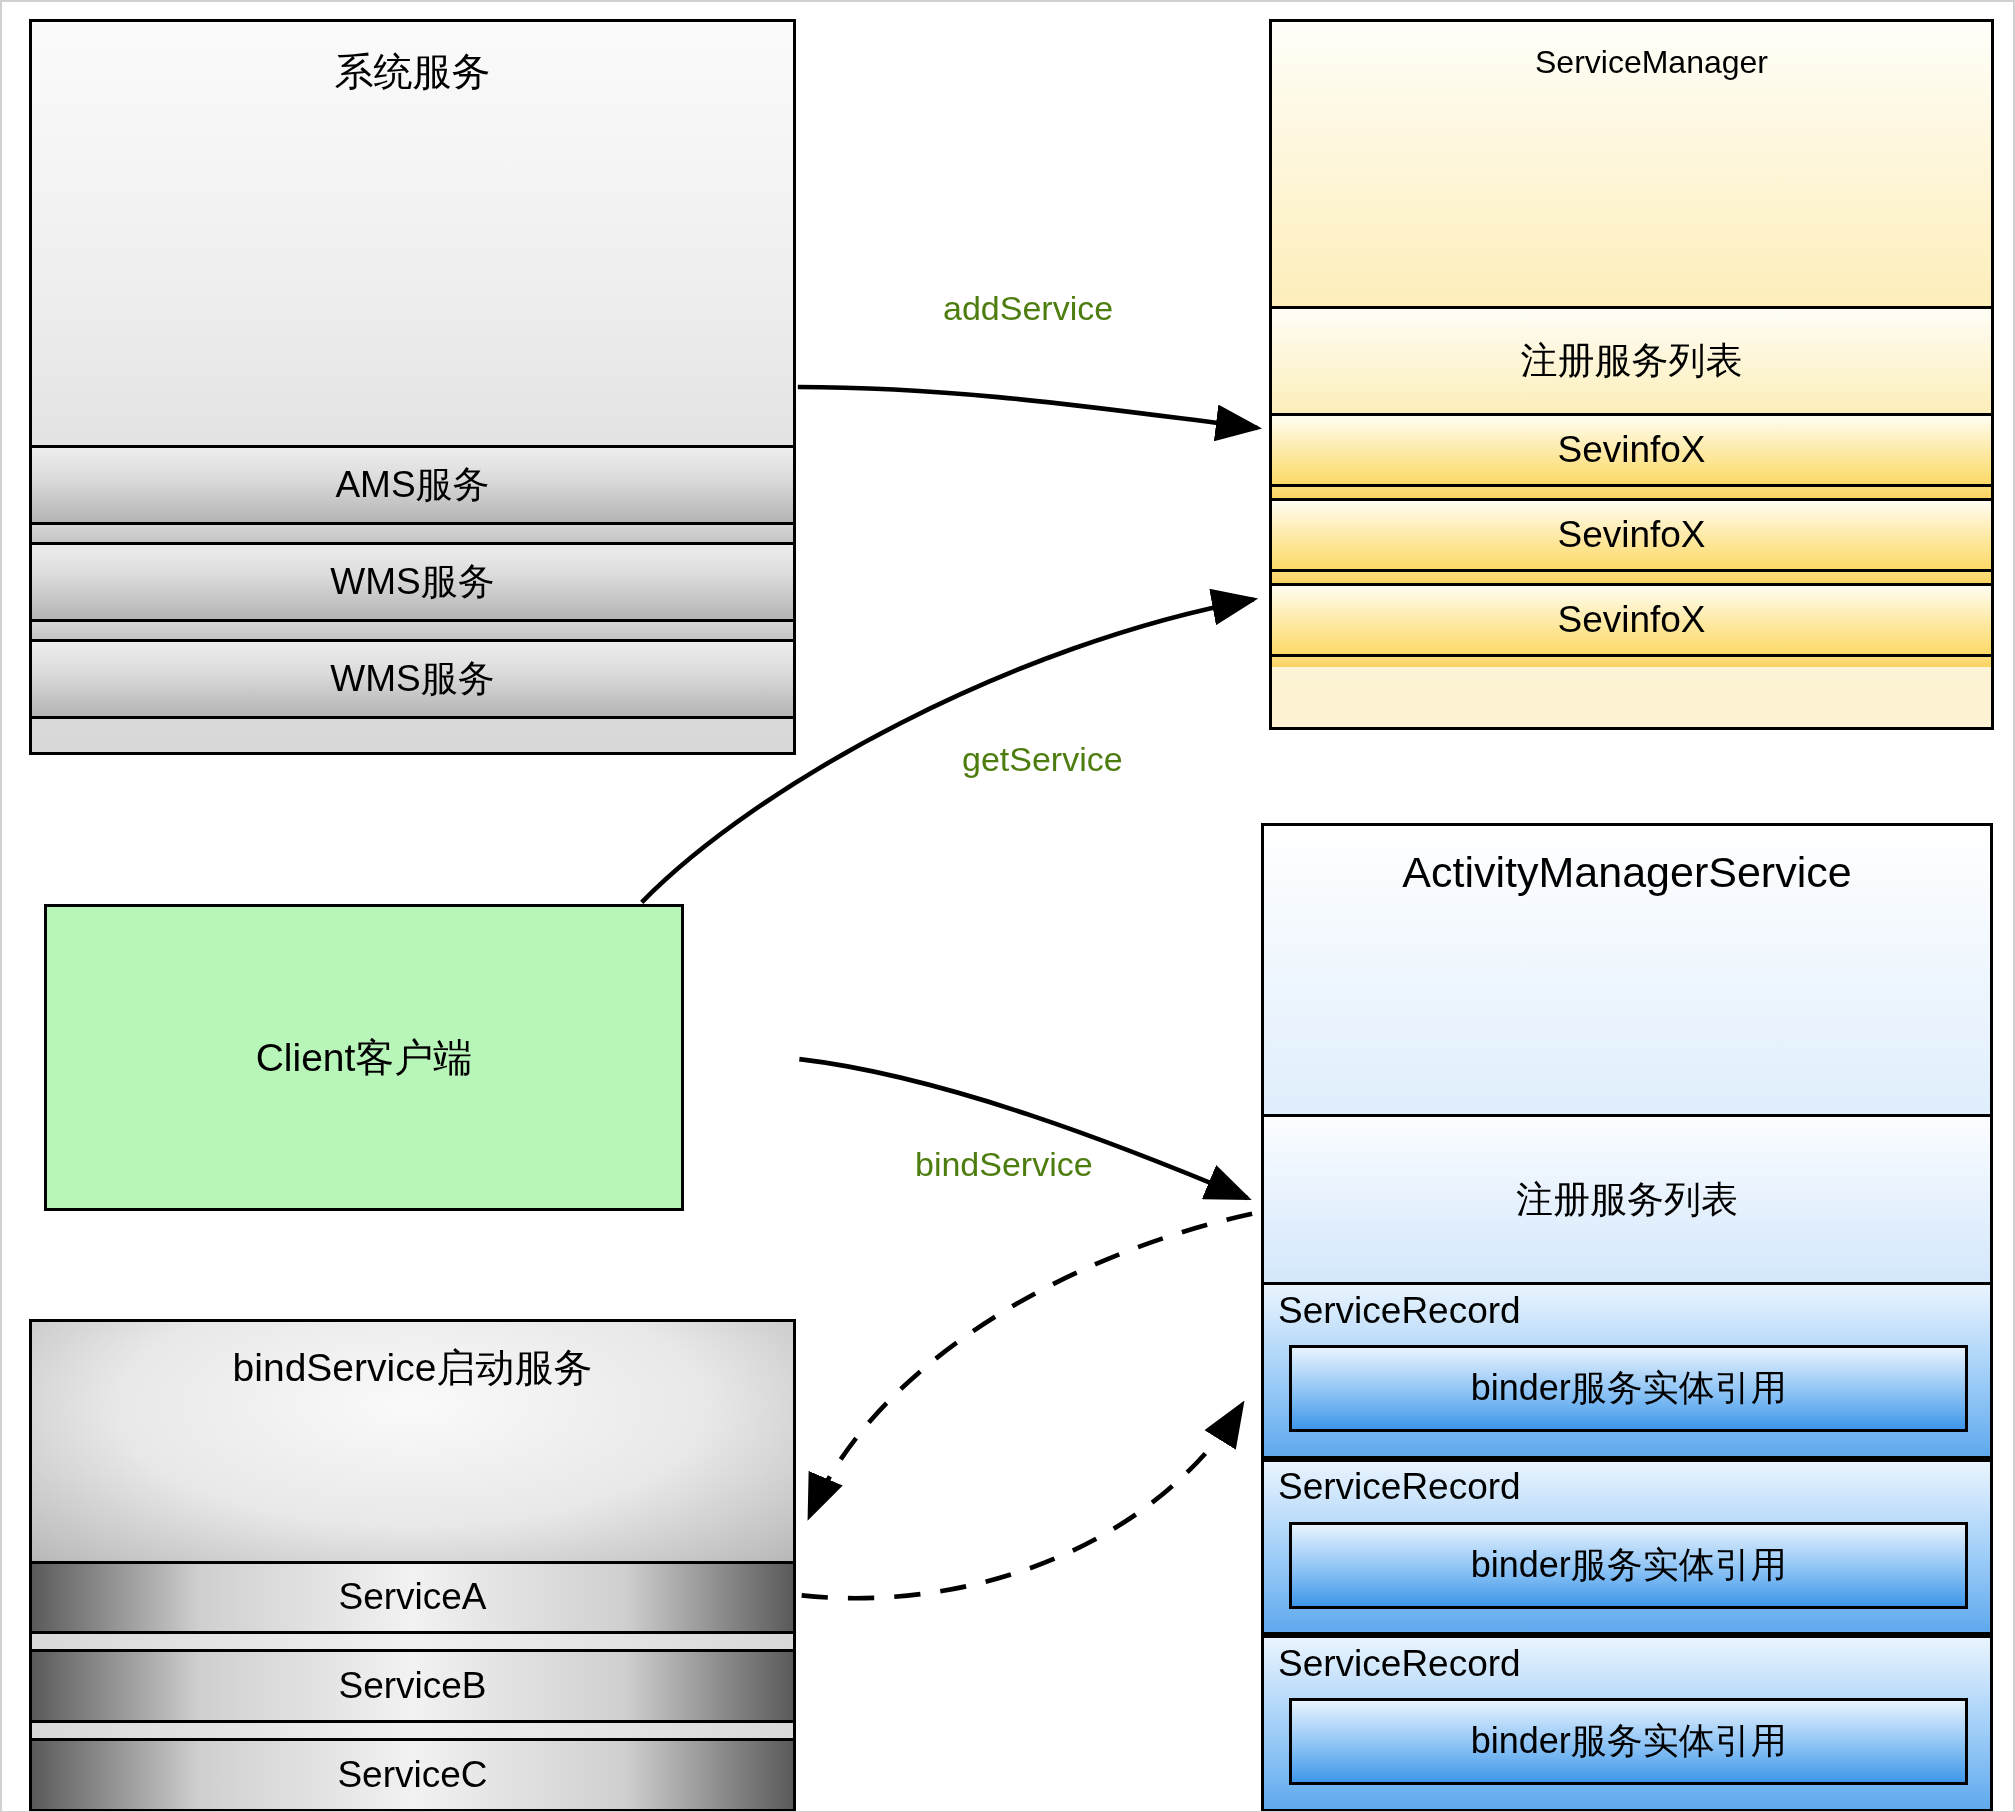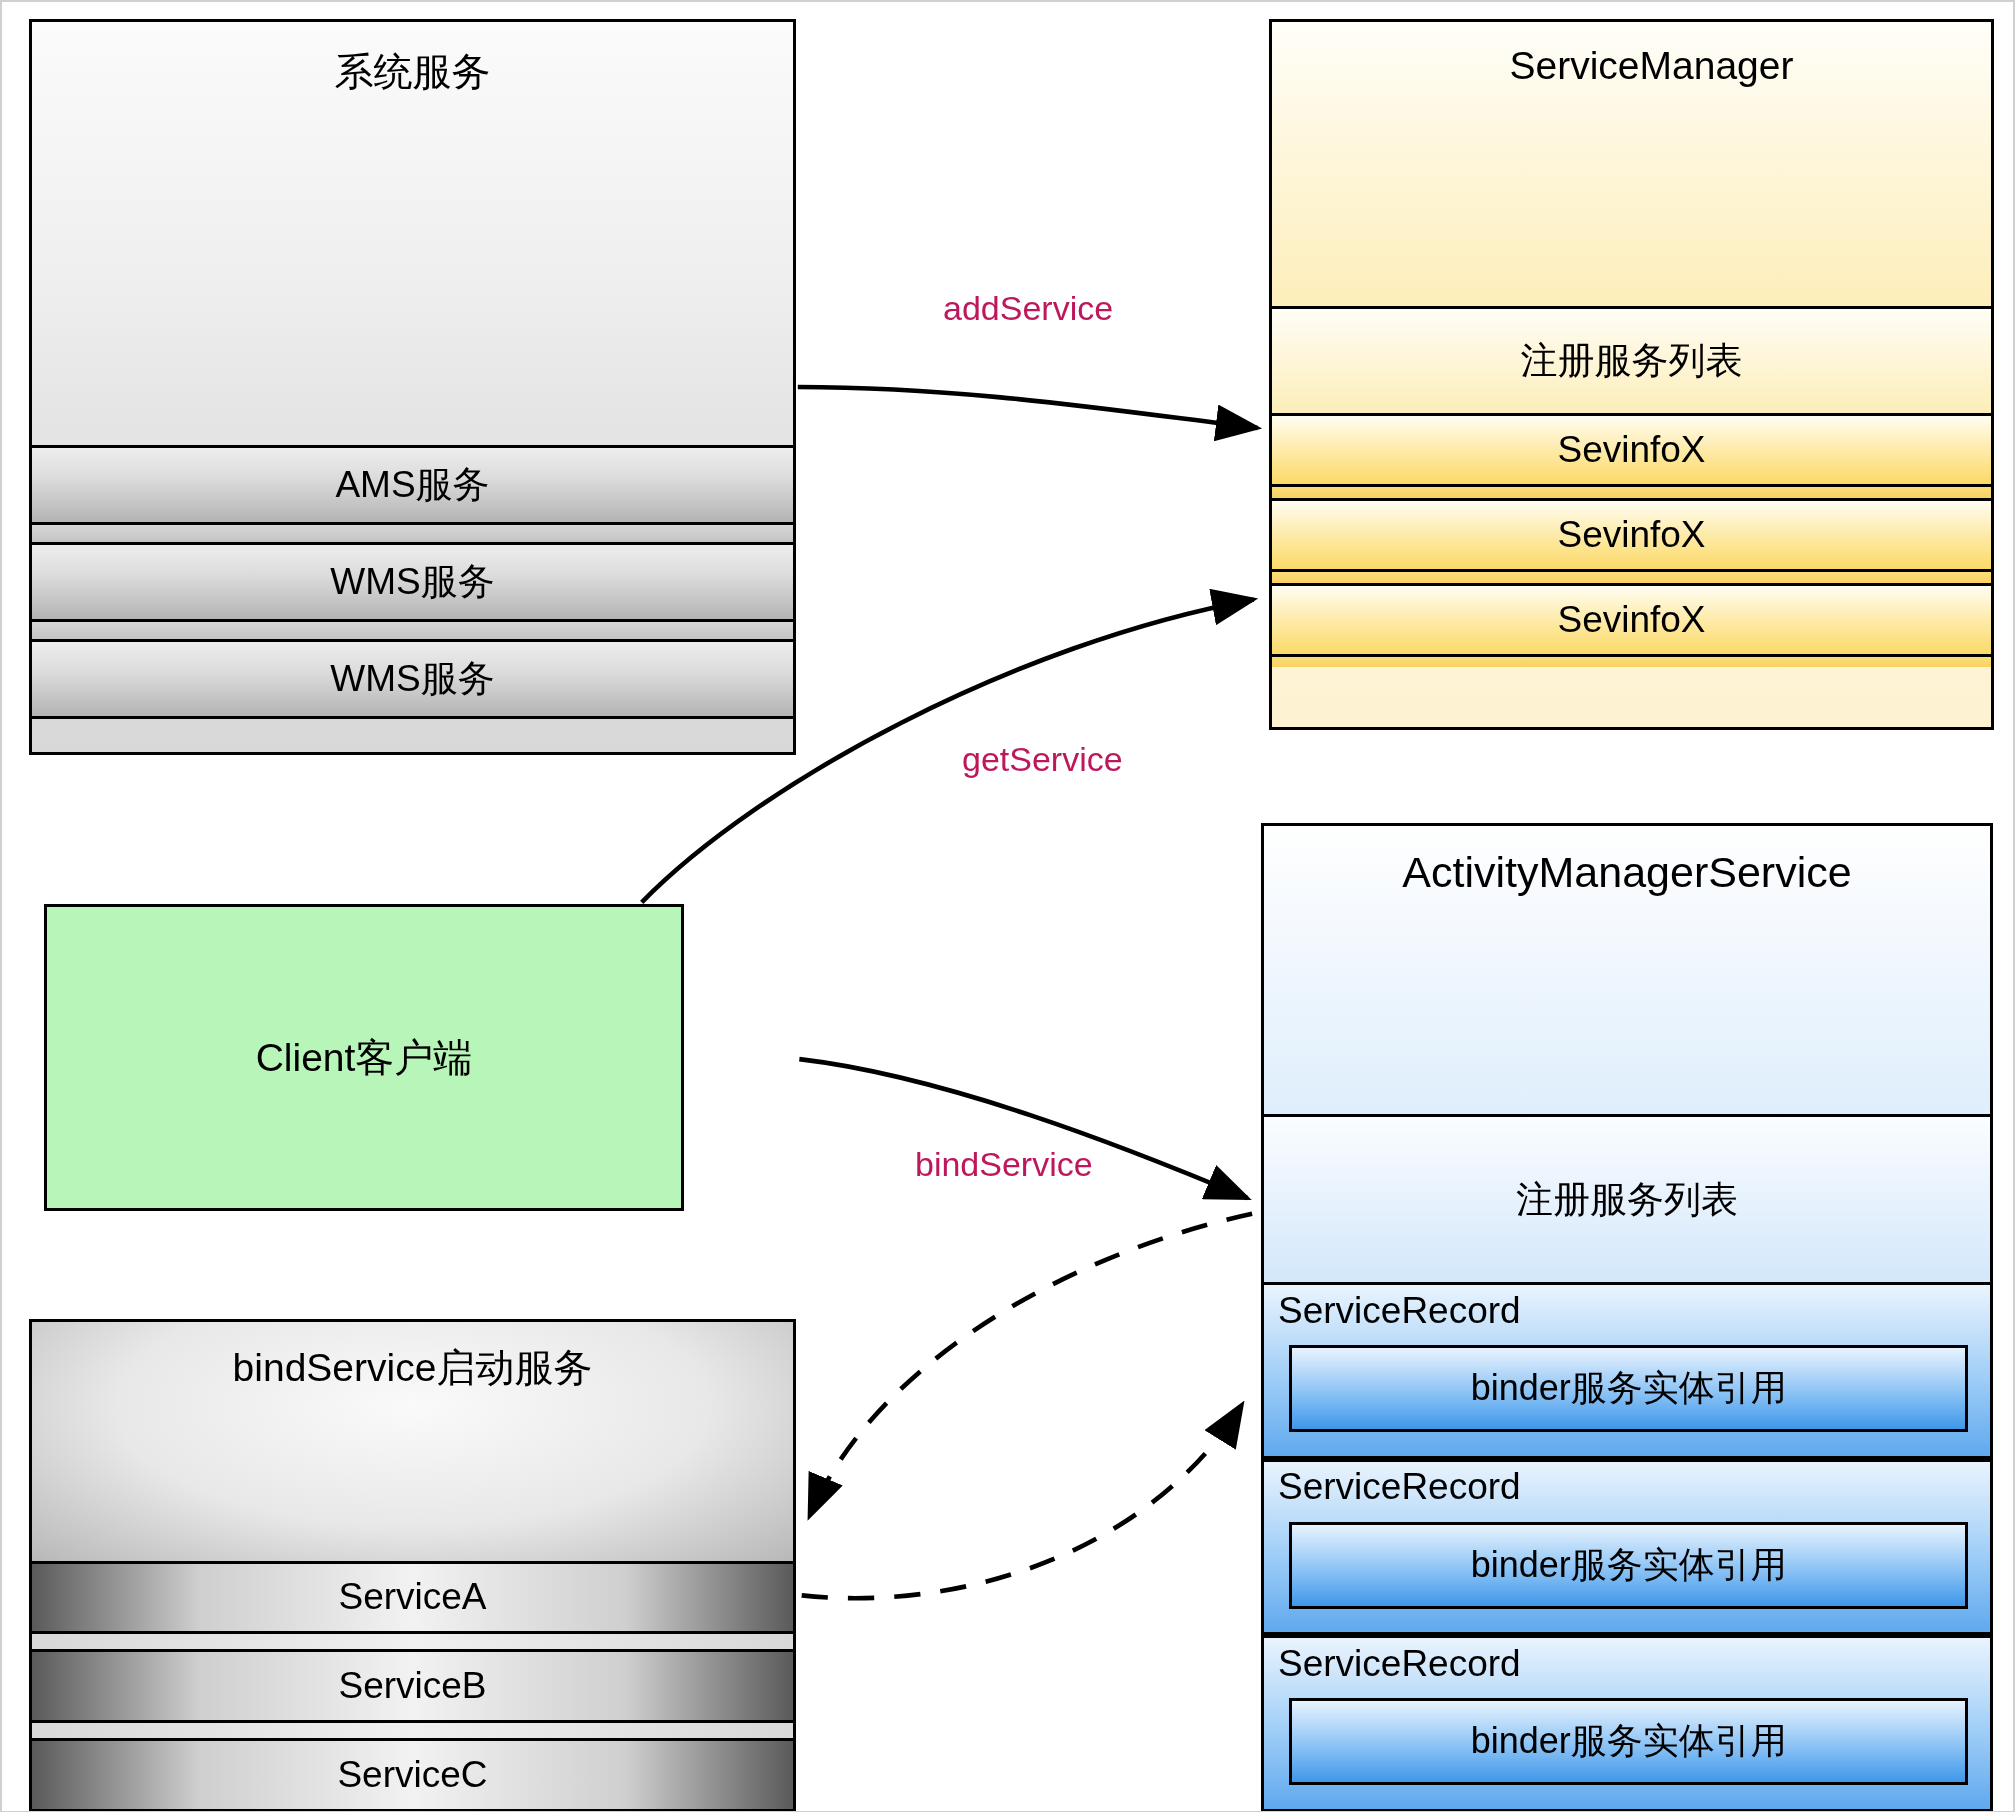--- a/index.html
+++ b/index.html
@@ -66,21 +66,21 @@
   
   #service-manager {
     left: 1267px;
     top: 17px;
     width: 725px;
     height: 711px;
     background: linear-gradient(to bottom, #fffef8 0%, #fdf3d2 100%);
   }
   #service-manager .header {
     height: 284px;
-    font-size: 39px;
+    font-size: 32px;
     align-items: flex-start;
     padding-top: 21.6px;
     background: linear-gradient(to bottom, #fffef9 0%, #fdeeba 100%);
     padding-left: 40px;
   }
   #service-manager .sublist {
     height: 107px;
     font-size: 37px;
     border-top: 3.9px solid #000;
     background: linear-gradient(to bottom, #fffdf6 0%, #fceeb9 100%);
@@ -192,21 +192,21 @@
     align-items: center;
     justify-content: center;
     font-size: 36px;
     background: linear-gradient(to bottom, #e8f3fe 0%, #8cc3f5 55%, #3f97ea 100%);
   }
 
   
   .arrow-label {
     position: absolute;
     font-size: 34px;
-    color: #be185d;
+    color: #4d7c0f;
     white-space: nowrap;
   }
   #label-addservice { left: 941px; top: 287px; }
   #label-getservice { left: 919px; top: 738px; margin-left: 41px; }
   #label-bindservice { left: 913px; top: 1143px; }
 
   svg.overlay {
     position: absolute;
     left: 0;
     top: 0;

